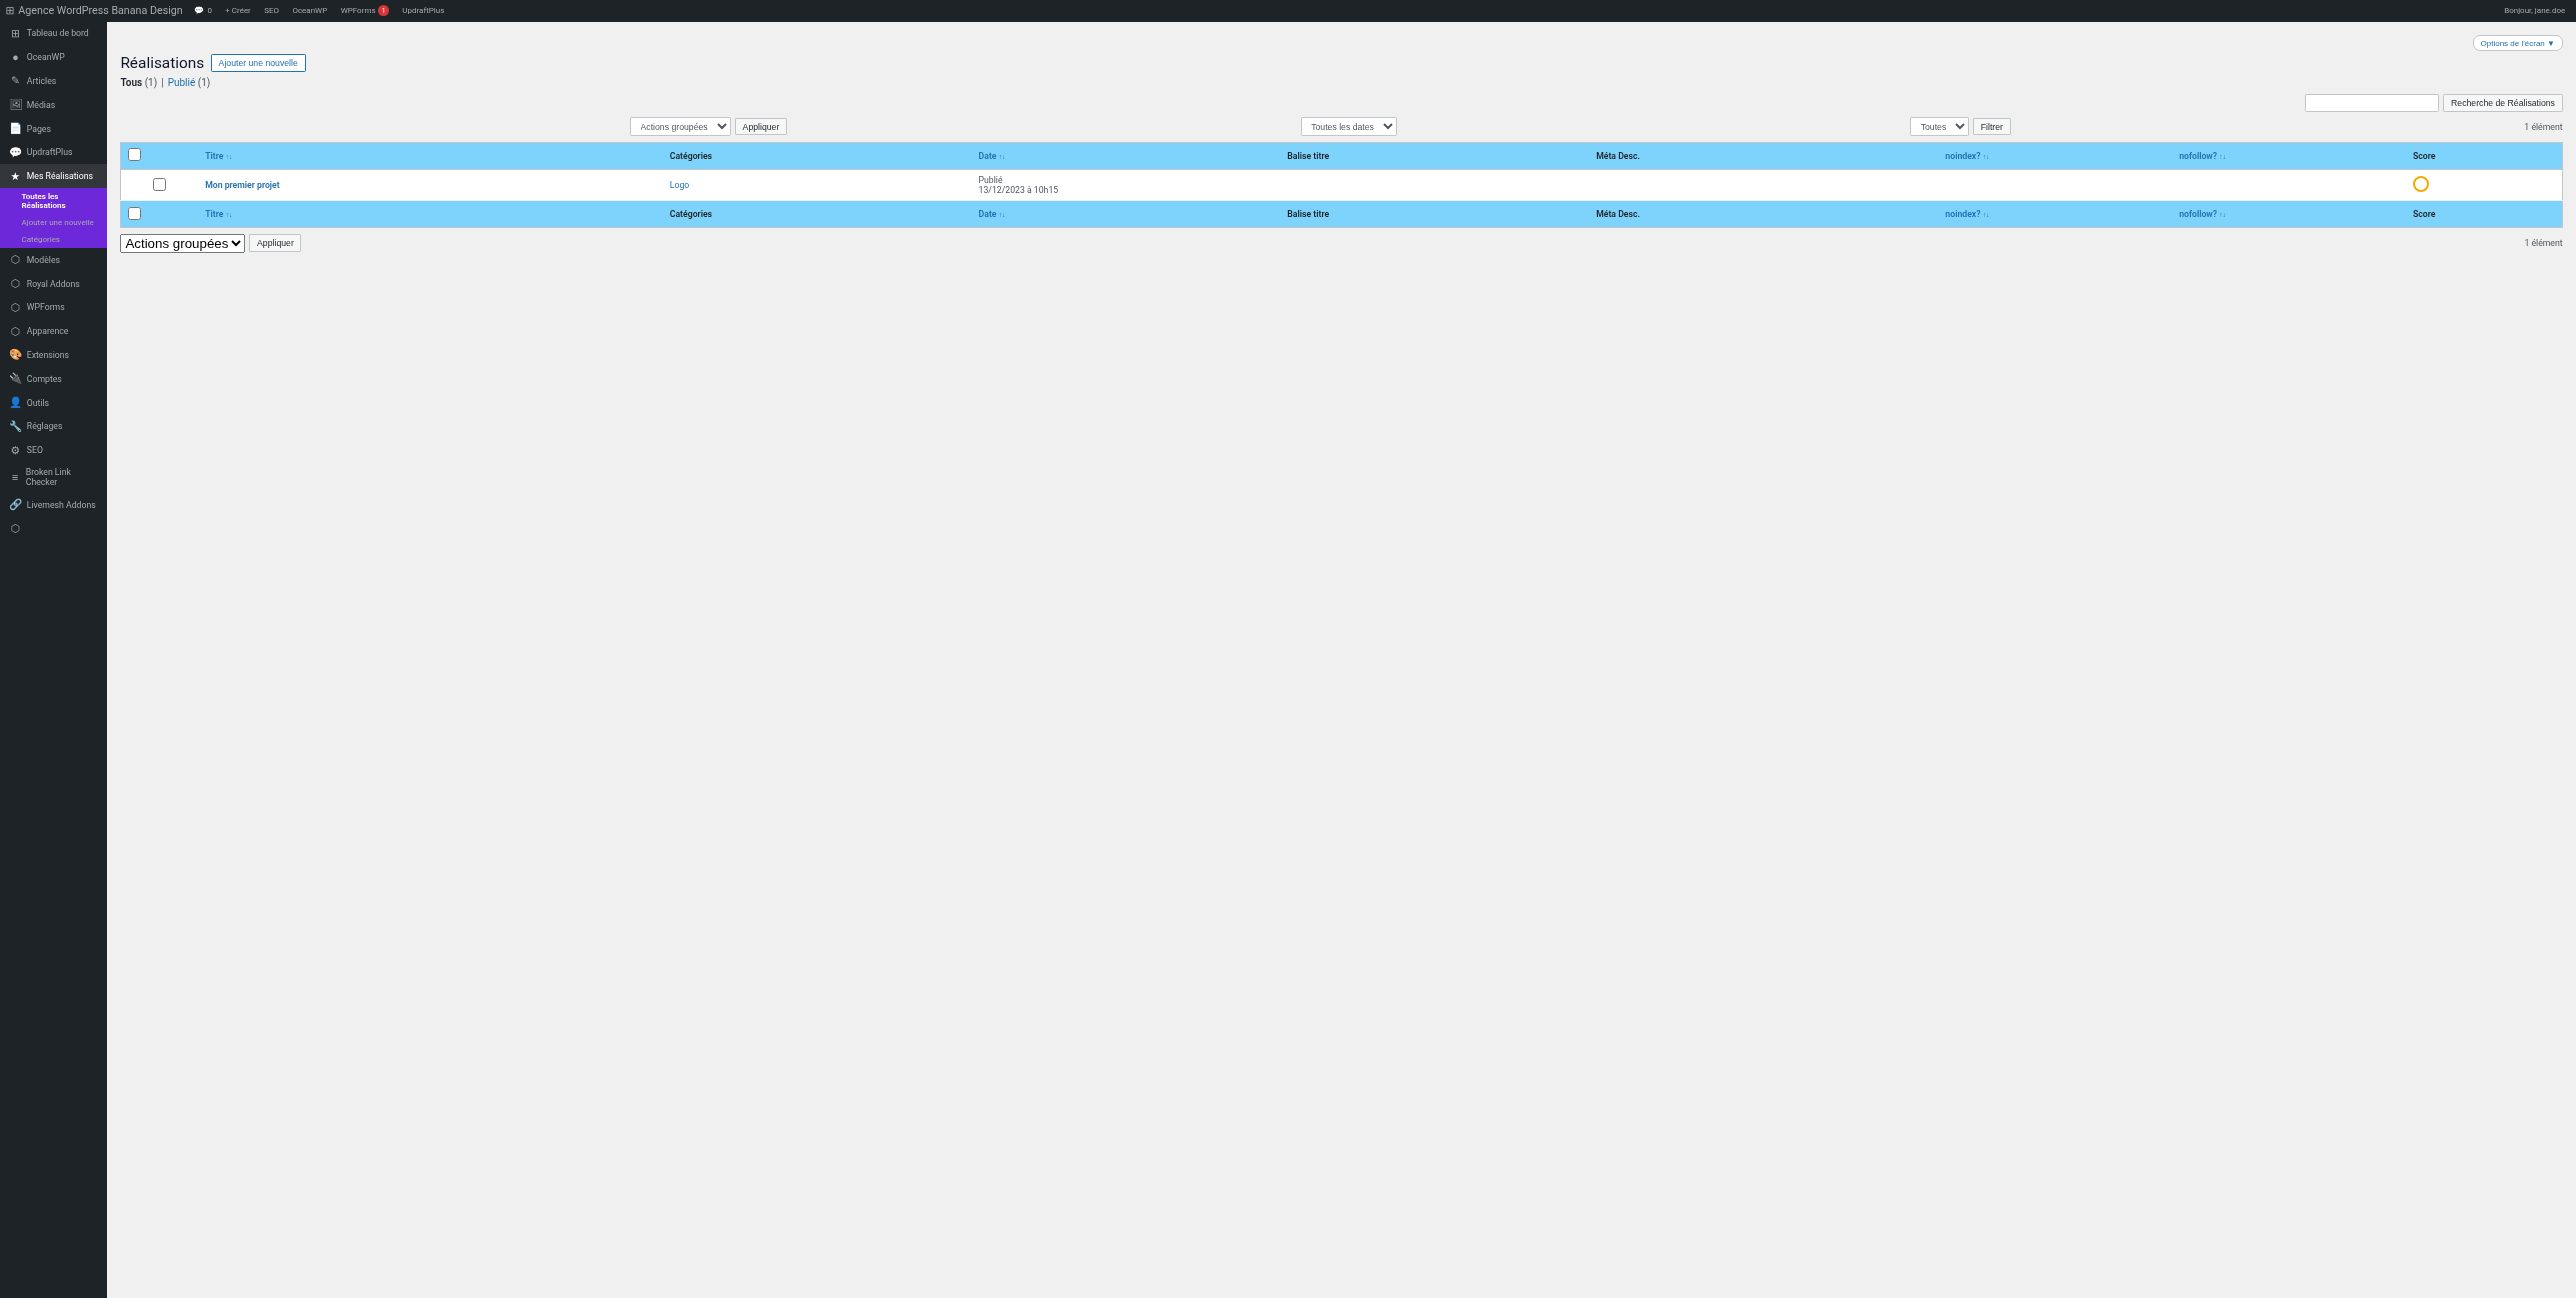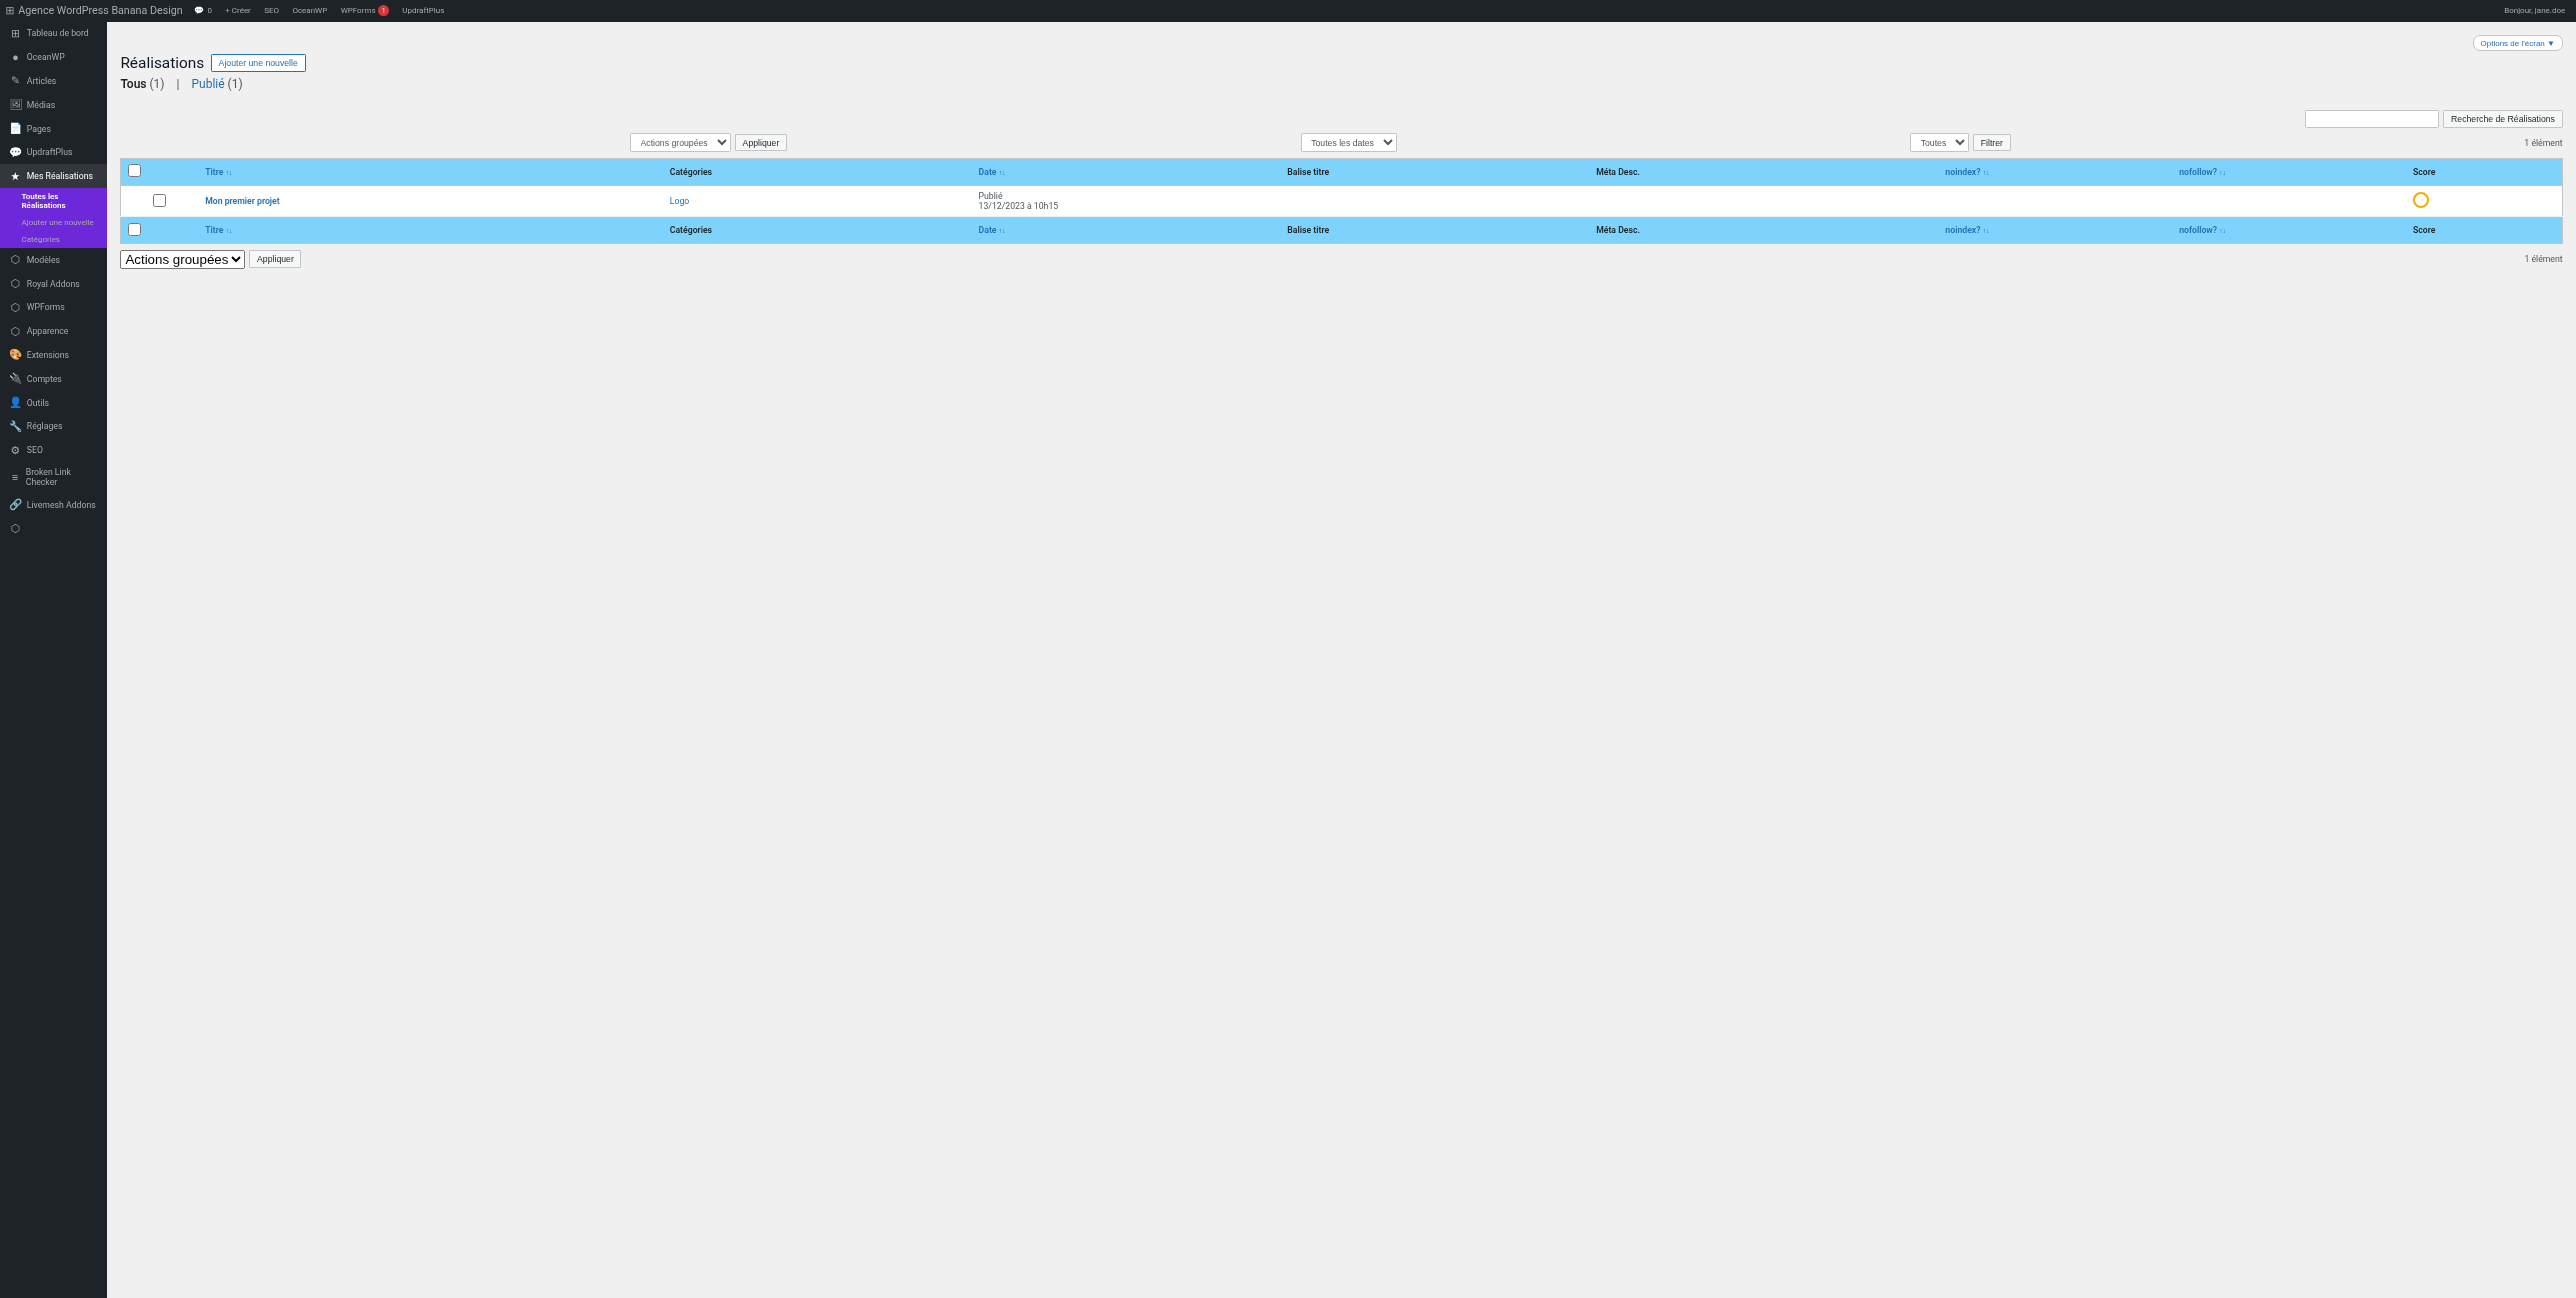--- a/index.html
+++ b/index.html
@@ -139,23 +139,23 @@
       font-size: 8px;
       cursor: pointer;
       display: flex;
       align-items: center;
       gap: 2.7px;
     }
 
     
     .subsubsub {
       display: flex;
-      gap: 8px;
-      margin-bottom: 19px;
-      font-size: 12px;
+      gap: 0;
+      margin-bottom: 6px;
+      font-size: 10px;
       color: #50575e;
     }
     .subsubsub a { color: #2271b1; text-decoration: none; }
     .subsubsub .separator { margin: 0 4px; }
     .subsubsub .current { color: #1d2327; font-weight: 600; }
 
     
     .tablenav {
       display: flex;
       align-items: center;

